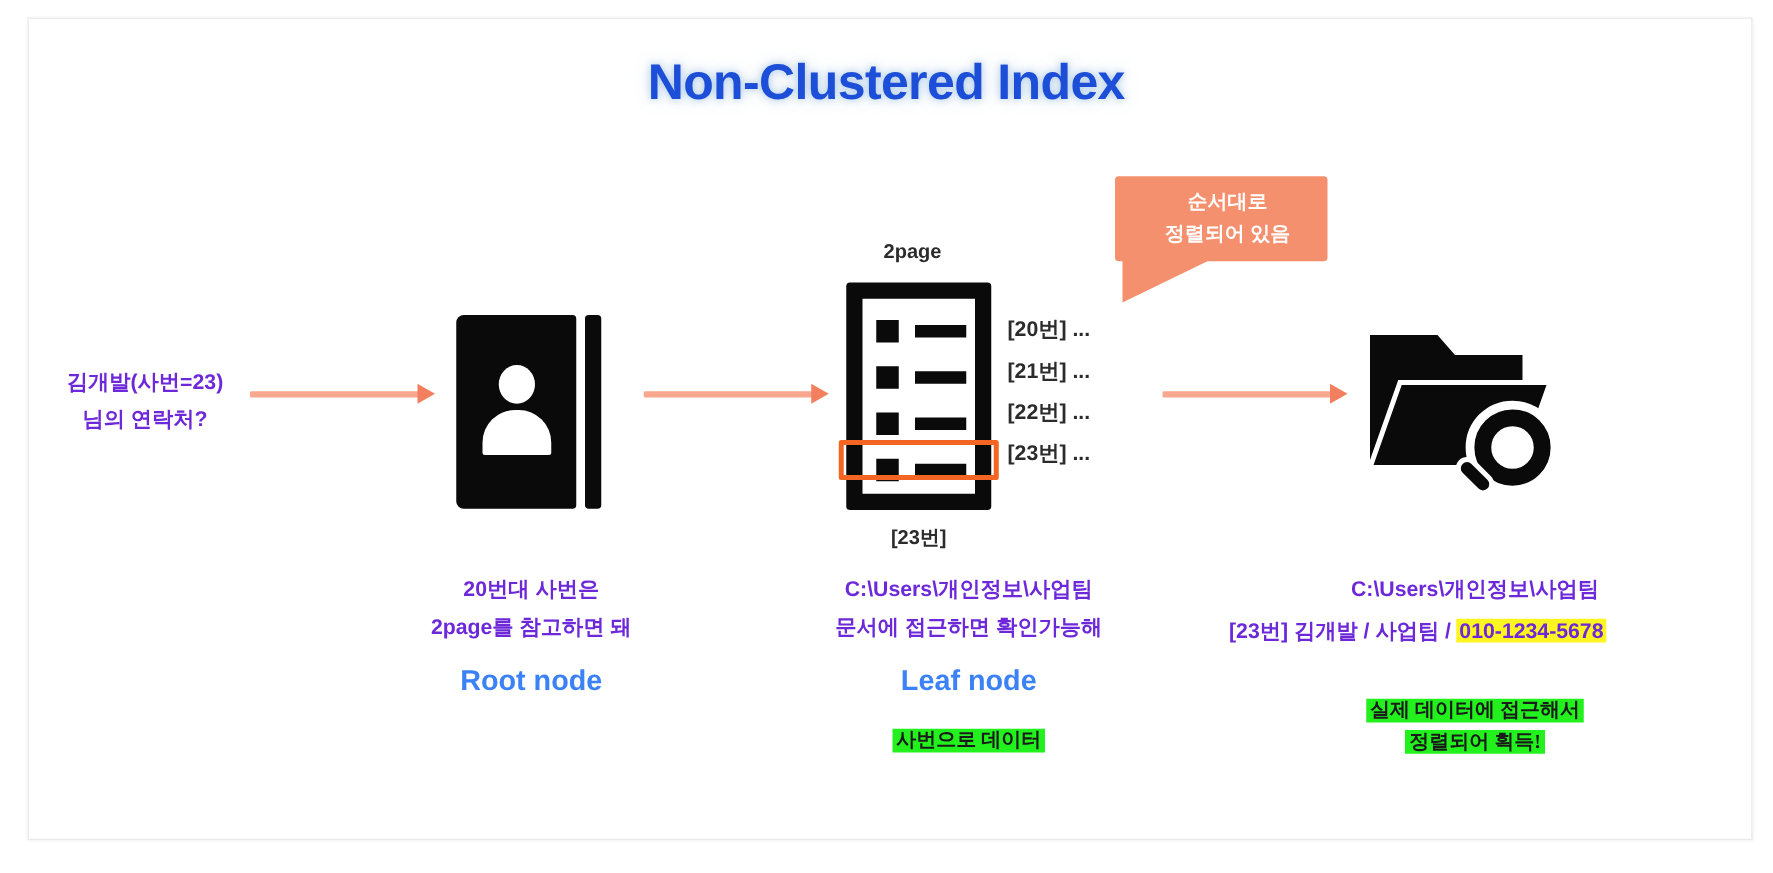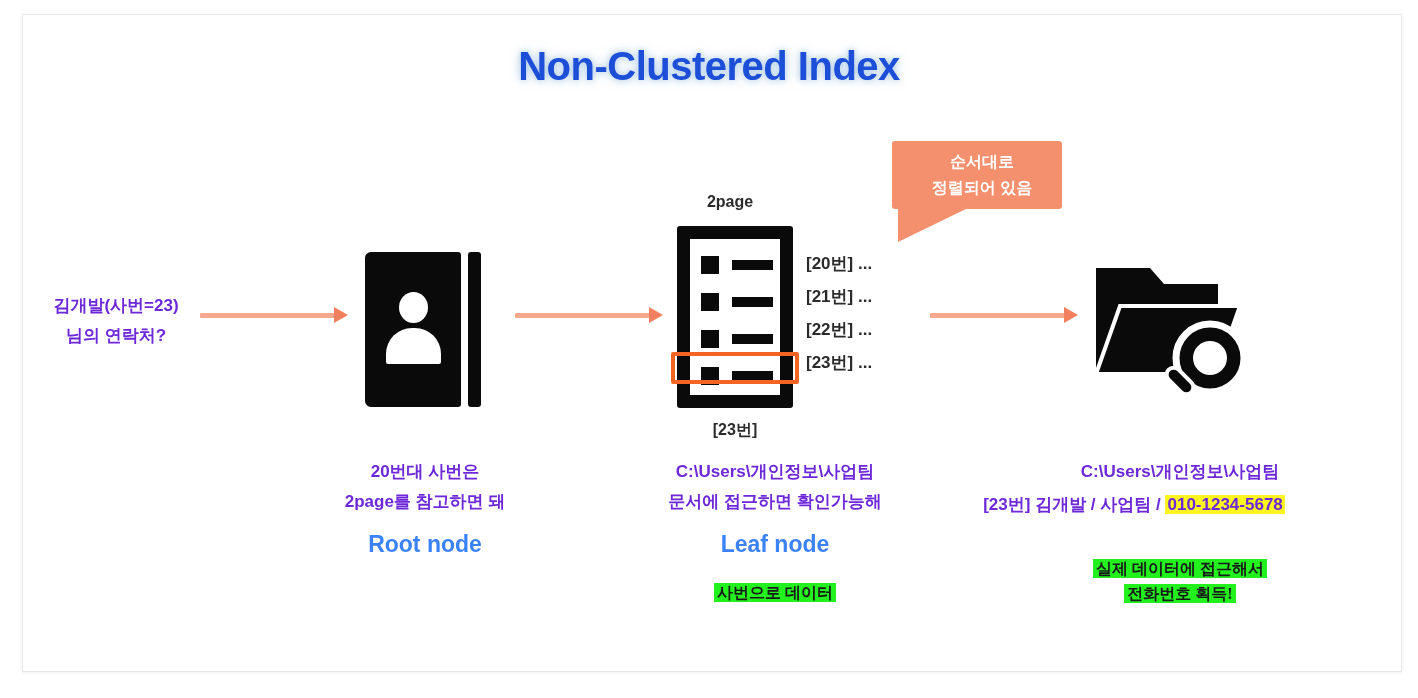--- a/index.html
+++ b/index.html
@@ -304,21 +304,21 @@
       <circle cx="120" cy="96" r="17" fill="#ffffff"></circle>
       <rect x="74" y="112" width="32" height="14" rx="7" transform="rotate(45 90 119)" fill="#0a0a0a" stroke="#ffffff" stroke-width="4"></rect>
     </svg>
   </div>
 
   <div class="tx ko" style="left:1000px; top:457px; width:360px;">C:\Users\개인정보\사업팀</div>
   <div class="tx ko" style="left:954px; top:490px; width:360px;"><span>[23번] 김개발 / 사업팀 / </span><span class="hl-yellow">010-1234-5678</span></div>
 
   <div class="hl-green" style="left:1000px; top:556px; width:360px;">
     <div><span>실제 데이터에 접근해서</span></div>
-    <div><span>전화번호 획득!</span></div>
+    <div><span>정렬되어 획득!</span></div>
   </div>
 
   <div class="bubble orange" style="left:892px; top:141px; width:160px; height:68px;padding-left:10px;">
     <div>순서대로</div>
     <div>정렬되어 있음</div>
     <div class="tail"></div>
   </div>
 
 </div>
 

